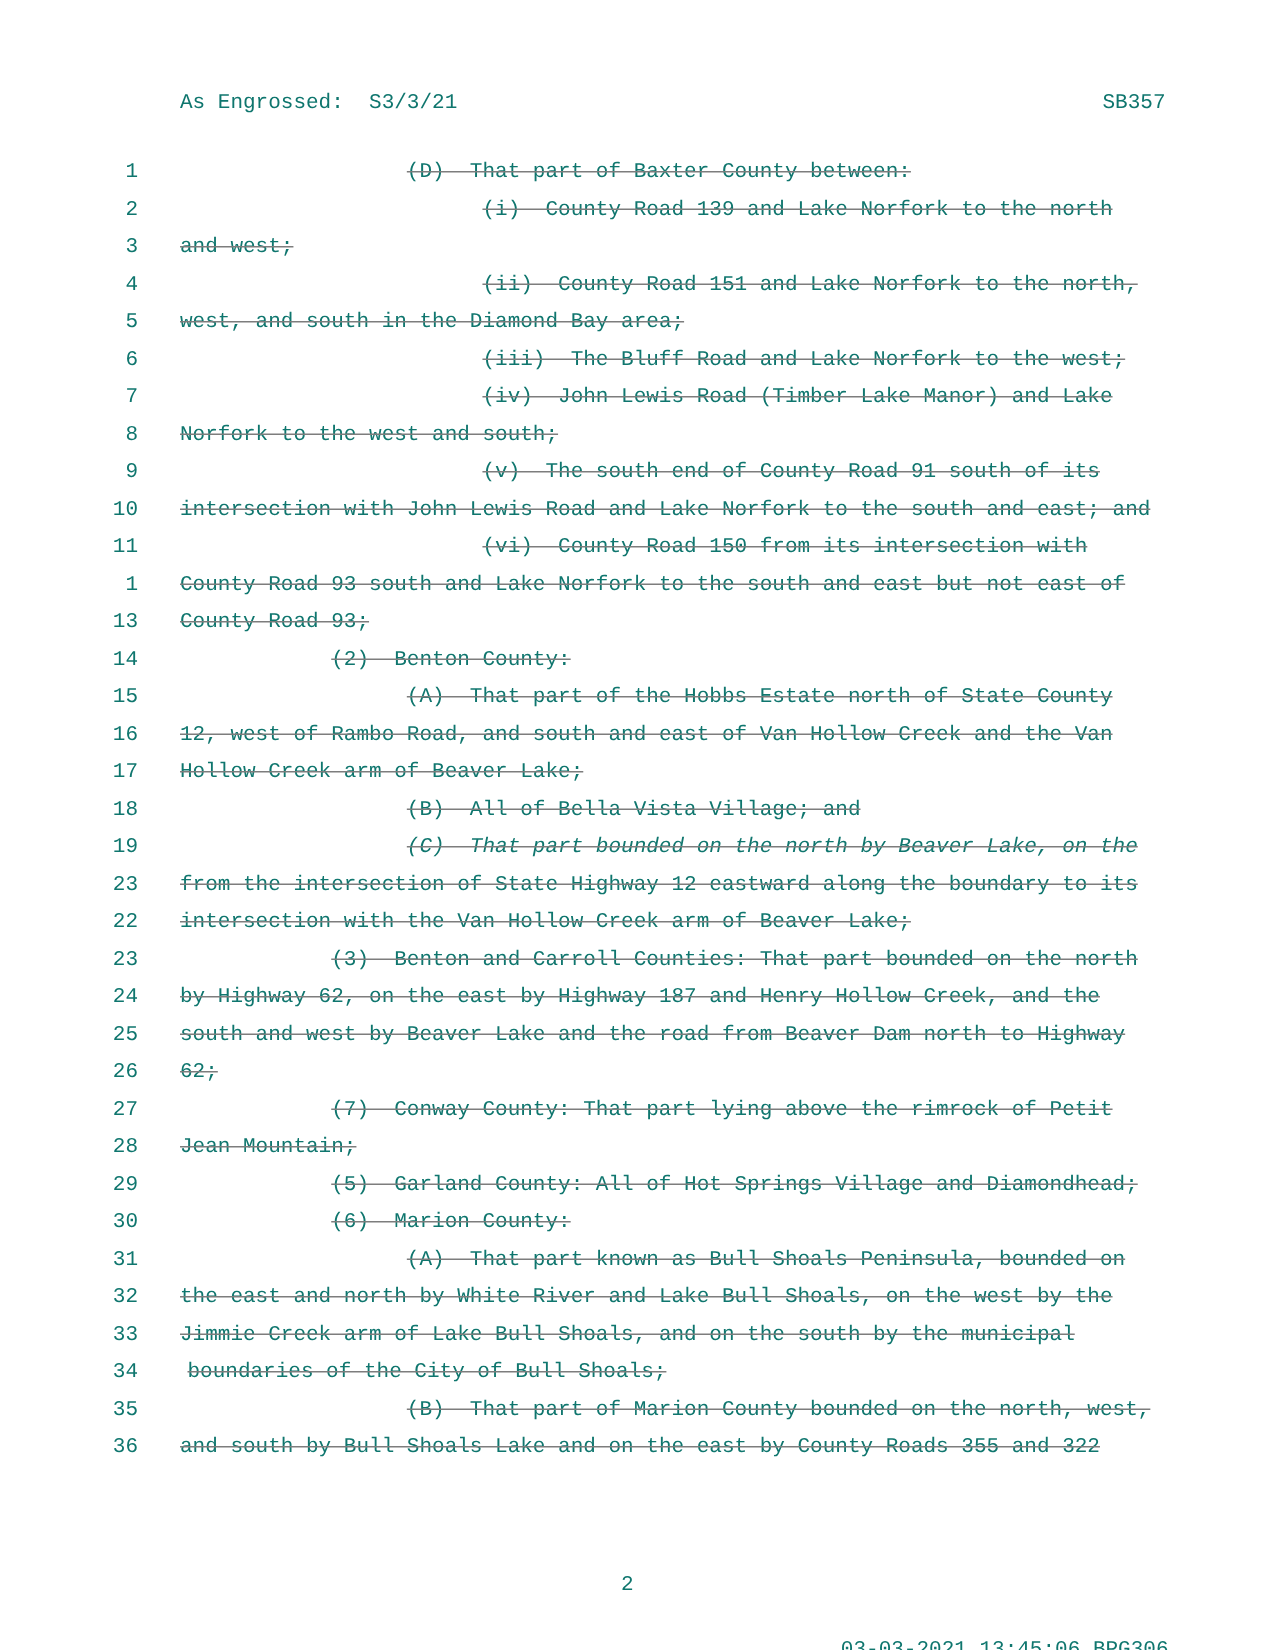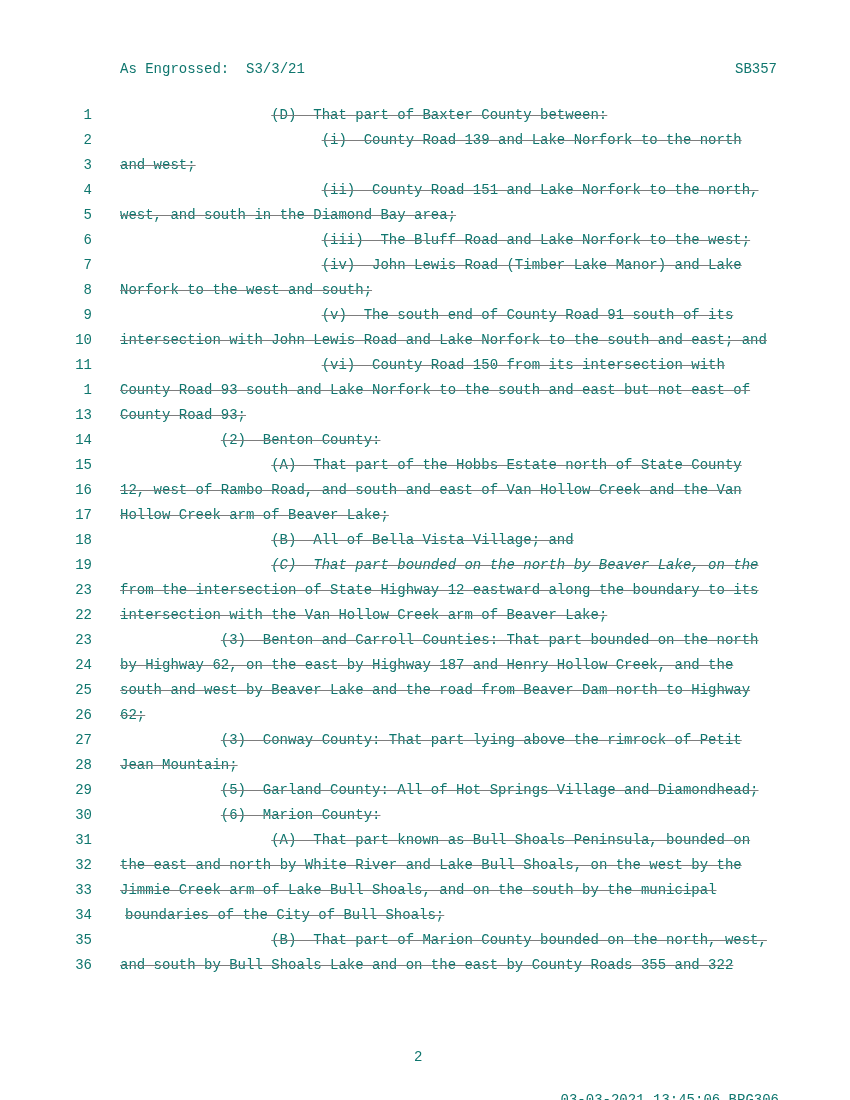--- a/index.html
+++ b/index.html
@@ -101,21 +101,21 @@
       <div class="line"><span class="num">16</span><span class="txt struck" style="padding-left: 0ch;">12, west of Rambo Road, and south and east of Van Hollow Creek and the Van</span></div>
       <div class="line"><span class="num">17</span><span class="txt struck" style="padding-left: 0ch;">Hollow Creek arm of Beaver Lake;</span></div>
       <div class="line"><span class="num">18</span><span class="txt struck" style="padding-left: 18ch;">(B)  All of Bella Vista Village; and</span></div>
       <div class="line"><span class="num">19</span><span class="txt struck" style="padding-left: 18ch; font-style: italic;">(C)  That part bounded on the north by Beaver Lake, on the</span></div>
       <div class="line"><span class="num">23</span><span class="txt struck" style="padding-left: 0ch;">from the intersection of State Highway 12 eastward along the boundary to its</span></div>
       <div class="line"><span class="num">22</span><span class="txt struck" style="padding-left: 0ch;">intersection with the Van Hollow Creek arm of Beaver Lake;</span></div>
       <div class="line"><span class="num">23</span><span class="txt struck" style="padding-left: 12ch;">(3)  Benton and Carroll Counties: That part bounded on the north</span></div>
       <div class="line"><span class="num">24</span><span class="txt struck" style="padding-left: 0ch;">by Highway 62, on the east by Highway 187 and Henry Hollow Creek, and the</span></div>
       <div class="line"><span class="num">25</span><span class="txt struck" style="padding-left: 0ch;">south and west by Beaver Lake and the road from Beaver Dam north to Highway</span></div>
       <div class="line"><span class="num">26</span><span class="txt struck" style="padding-left: 0ch;">62;</span></div>
-      <div class="line"><span class="num">27</span><span class="txt struck" style="padding-left: 12ch;">(3)  Conway County: That part lying above the rimrock of Petit</span></div>
+      <div class="line"><span class="num">27</span><span class="txt struck" style="padding-left: 12ch;">(7)  Conway County: That part lying above the rimrock of Petit</span></div>
       <div class="line"><span class="num">28</span><span class="txt struck" style="padding-left: 0ch;">Jean Mountain;</span></div>
       <div class="line"><span class="num">29</span><span class="txt struck" style="padding-left: 12ch;">(5)  Garland County: All of Hot Springs Village and Diamondhead;</span></div>
       <div class="line"><span class="num">30</span><span class="txt struck" style="padding-left: 12ch;">(6)  Marion County:</span></div>
       <div class="line"><span class="num">31</span><span class="txt struck" style="padding-left: 18ch;">(A)  That part known as Bull Shoals Peninsula, bounded on</span></div>
       <div class="line"><span class="num">32</span><span class="txt struck" style="padding-left: 0ch;">the east and north by White River and Lake Bull Shoals, on the west by the</span></div>
       <div class="line"><span class="num">33</span><span class="txt struck" style="padding-left: 0ch;">Jimmie Creek arm of Lake Bull Shoals, and on the south by the municipal</span></div>
       <div class="line"><span class="num">34</span><span class="txt struck" style="padding-left: 0ch; margin-left: 33px;">boundaries of the City of Bull Shoals;</span></div>
       <div class="line"><span class="num">35</span><span class="txt struck" style="padding-left: 18ch;">(B)  That part of Marion County bounded on the north, west,</span></div>
       <div class="line"><span class="num">36</span><span class="txt struck" style="padding-left: 0ch;">and south by Bull Shoals Lake and on the east by County Roads 355 and 322</span></div>
     </div>

